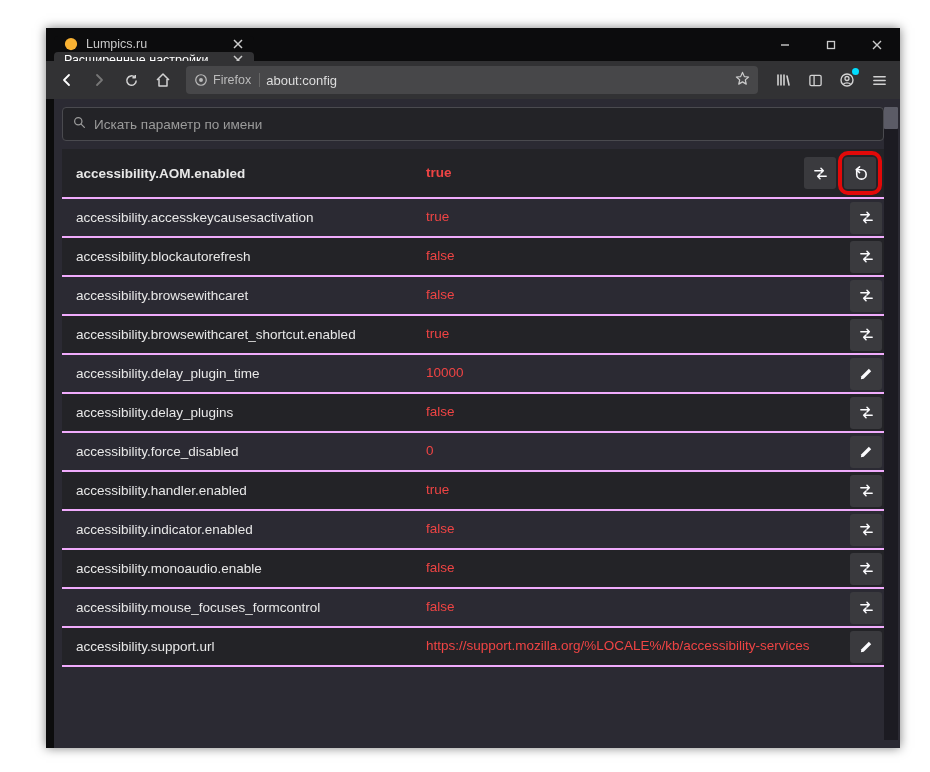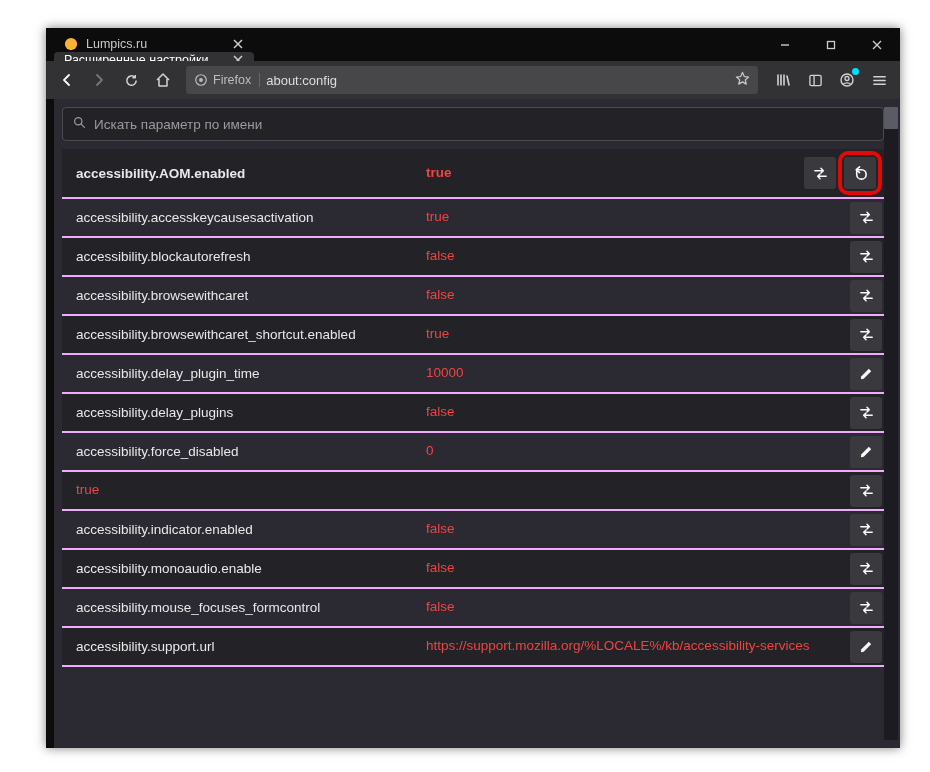--- a/index.html
+++ b/index.html
@@ -397,20 +397,21 @@
           <div class="row even">
             <div class="pref-name">accessibility.force_disabled</div>
             <div class="pref-value">0</div>
             <div class="action-btn">
               <svg width="15" height="15" viewBox="0 0 16 16">
                 <path d="M2.5 11 L10.5 3 L13 5.5 L5 13.5 L2 14 Z" fill="#fbfbfe"></path>
               </svg>
             </div>
           </div>
           <div class="row odd">
+            <div class="pref-name">accessibility.handler.enabled</div>
             <div class="pref-value">true</div>
             <div class="action-btn">
               <svg width="17" height="17" viewBox="0 0 18 18">
                 <path d="M3 6 L12 6 L9.5 3.5 M12 6 L9.5 8.5" stroke="#fbfbfe" stroke-width="1.6" fill="none" stroke-linecap="round" stroke-linejoin="round"></path>
                 <path d="M15 12 L6 12 L8.5 9.5 M6 12 L8.5 14.5" stroke="#fbfbfe" stroke-width="1.6" fill="none" stroke-linecap="round" stroke-linejoin="round"></path>
               </svg>
             </div>
           </div>
           <div class="row even">
             <div class="pref-name">accessibility.indicator.enabled</div>

